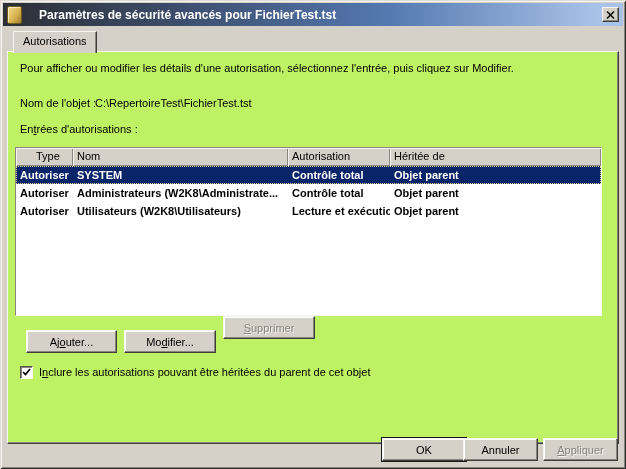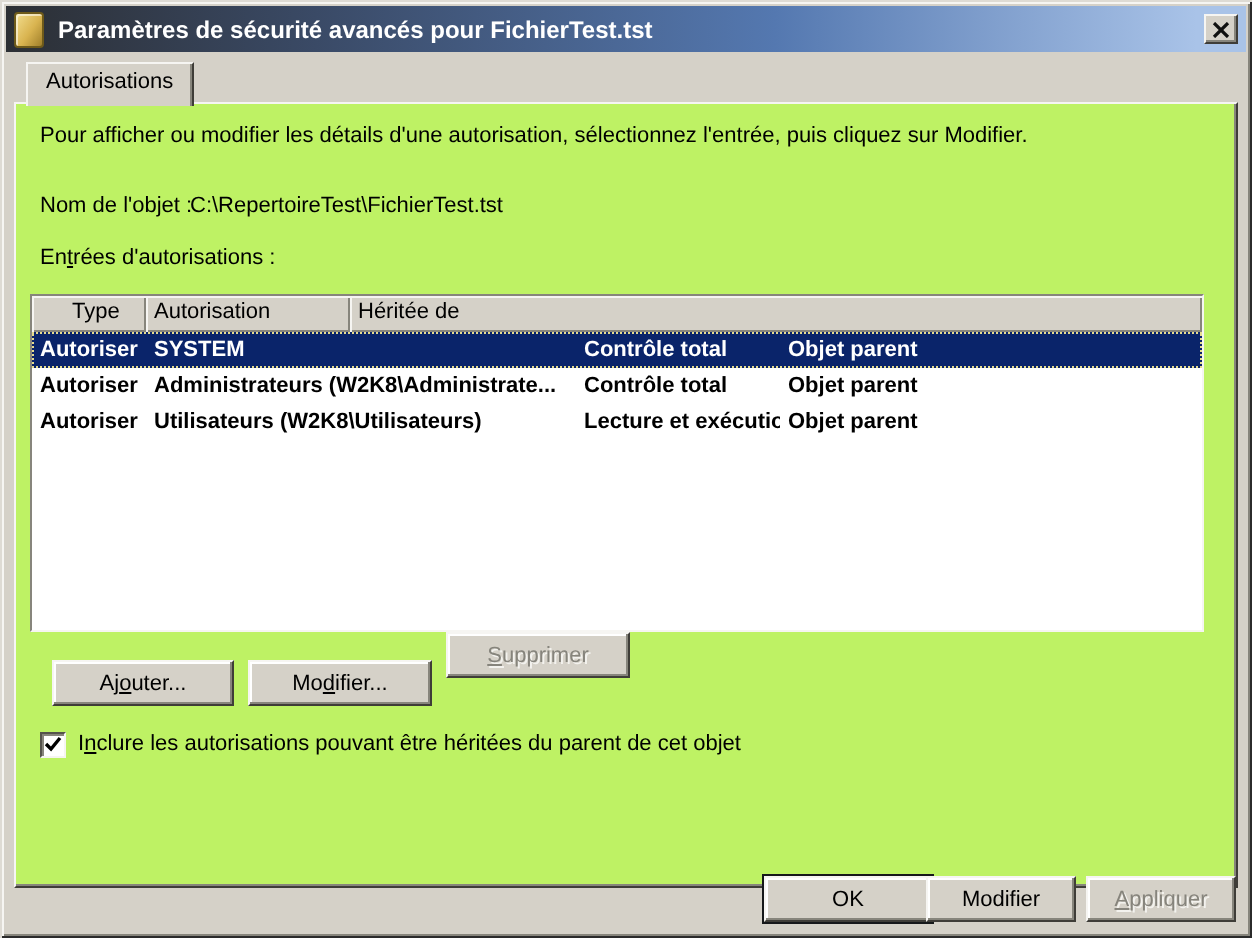--- a/index.html
+++ b/index.html
@@ -21,21 +21,21 @@
     position:absolute; left:3px; top:3px; right:3px; height:23px;
     background:linear-gradient(90deg,#2c2f34 0%,#3a4a66 25%,#5478b0 62%,#a9c3e8 96%);
     display:flex; align-items:center; padding-left:4px; box-sizing:border-box;
   }
   .app-icon {
     width:13px; height:16px; flex:0 0 auto;
     background:linear-gradient(125deg,#f2dd8e 0%,#d9b450 55%,#a07f2a 100%);
     border:1px solid #6e5a1a; border-radius:2px;
     box-shadow:inset 1px 1px 0 rgba(255,255,255,.55);
   }
-  .title { color:#fff; font-weight:bold; font-size:12px; margin-left:7px; white-space:nowrap; }
+  .title { color:#fff; font-weight:bold; font-size:12px; margin-left:17px; white-space:nowrap; }
   .close-btn {
     position:absolute; right:4px; top:4px; width:17px; height:15px;
     background:#d5d1c8; border:1px solid; border-color:#f6f5f2 #3f3d38 #3f3d38 #f6f5f2;
     box-shadow:inset -1px -1px 0 #87857c;
     display:flex; align-items:center; justify-content:center; padding:0; cursor:default;
   }
   .tab {
     position:absolute; left:13px; top:31px; height:21px; padding:0 9px;
     background:#d5d1c8; border:1px solid; border-color:#f6f5f2 #3f3d38 #d5d1c8 #f6f5f2;
     border-bottom:none; z-index:2; font-size:11px; line-height:19px;
@@ -118,20 +118,21 @@
     <div class="txt instruction">Pour afficher ou modifier les détails d'une autorisation, sélectionnez l'entrée, puis cliquez sur Modifier.</div>
 
     <div class="txt obj-label">Nom de l'objet :</div>
     <div class="txt obj-value">C:\RepertoireTest\FichierTest.tst</div>
 
     <div class="txt entries-label"><span>En</span><span class="mn">t</span><span>rées d'autorisations :</span></div>
 
     <div class="list">
       <div class="lheader">
         <div class="hcell w-type">Type</div>
+        <div class="hcell w-nom">Nom</div>
         <div class="hcell w-auth">Autorisation</div>
         <div class="hcell w-her">Héritée de</div>
       </div>
       <div class="lrow selected">
         <div class="cell w-type">Autoriser</div>
         <div class="cell w-nom">SYSTEM</div>
         <div class="cell w-auth">Contrôle total</div>
         <div class="cell w-her">Objet parent</div>
       </div>
       <div class="lrow">
@@ -156,16 +157,16 @@
       <svg width="9" height="9" viewBox="0 0 9 9" style="position:absolute;left:1px;top:1px;">
         <polyline points="1,4 3.5,6.5 8,1" fill="none" stroke="#000" stroke-width="1.7"></polyline>
       </svg>
     </div>
     <div class="txt cb-label"><span>I</span><span class="mn">n</span><span>clure les autorisations pouvant être héritées du parent de cet objet</span></div>
 
 
   </div>
 
   <button class="btn btn-ok default">OK</button>
-  <button class="btn btn-cancel">Modifier</button>
+  <button class="btn btn-cancel">Annuler</button>
   <button class="btn btn-apply disabled"><span></span><span class="mn">A</span><span>ppliquer</span></button>
 
 </div>
 
 </body></html>

